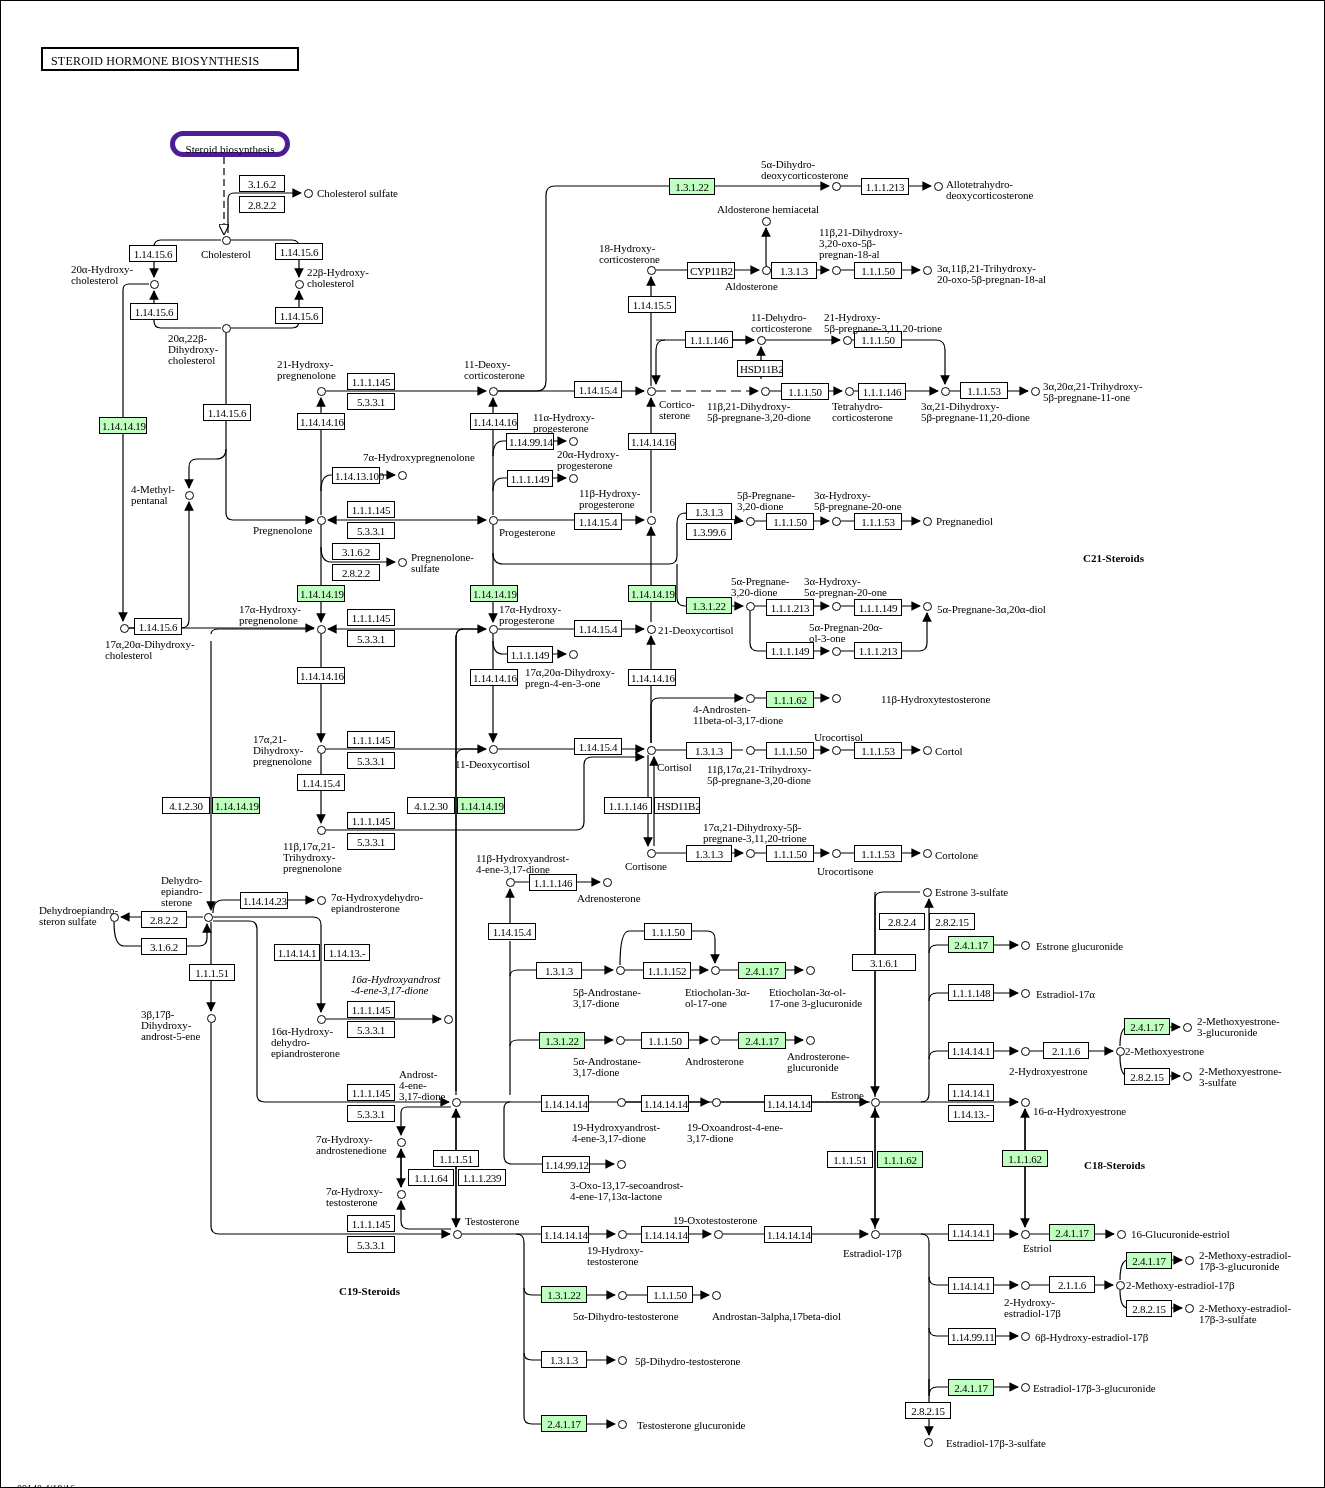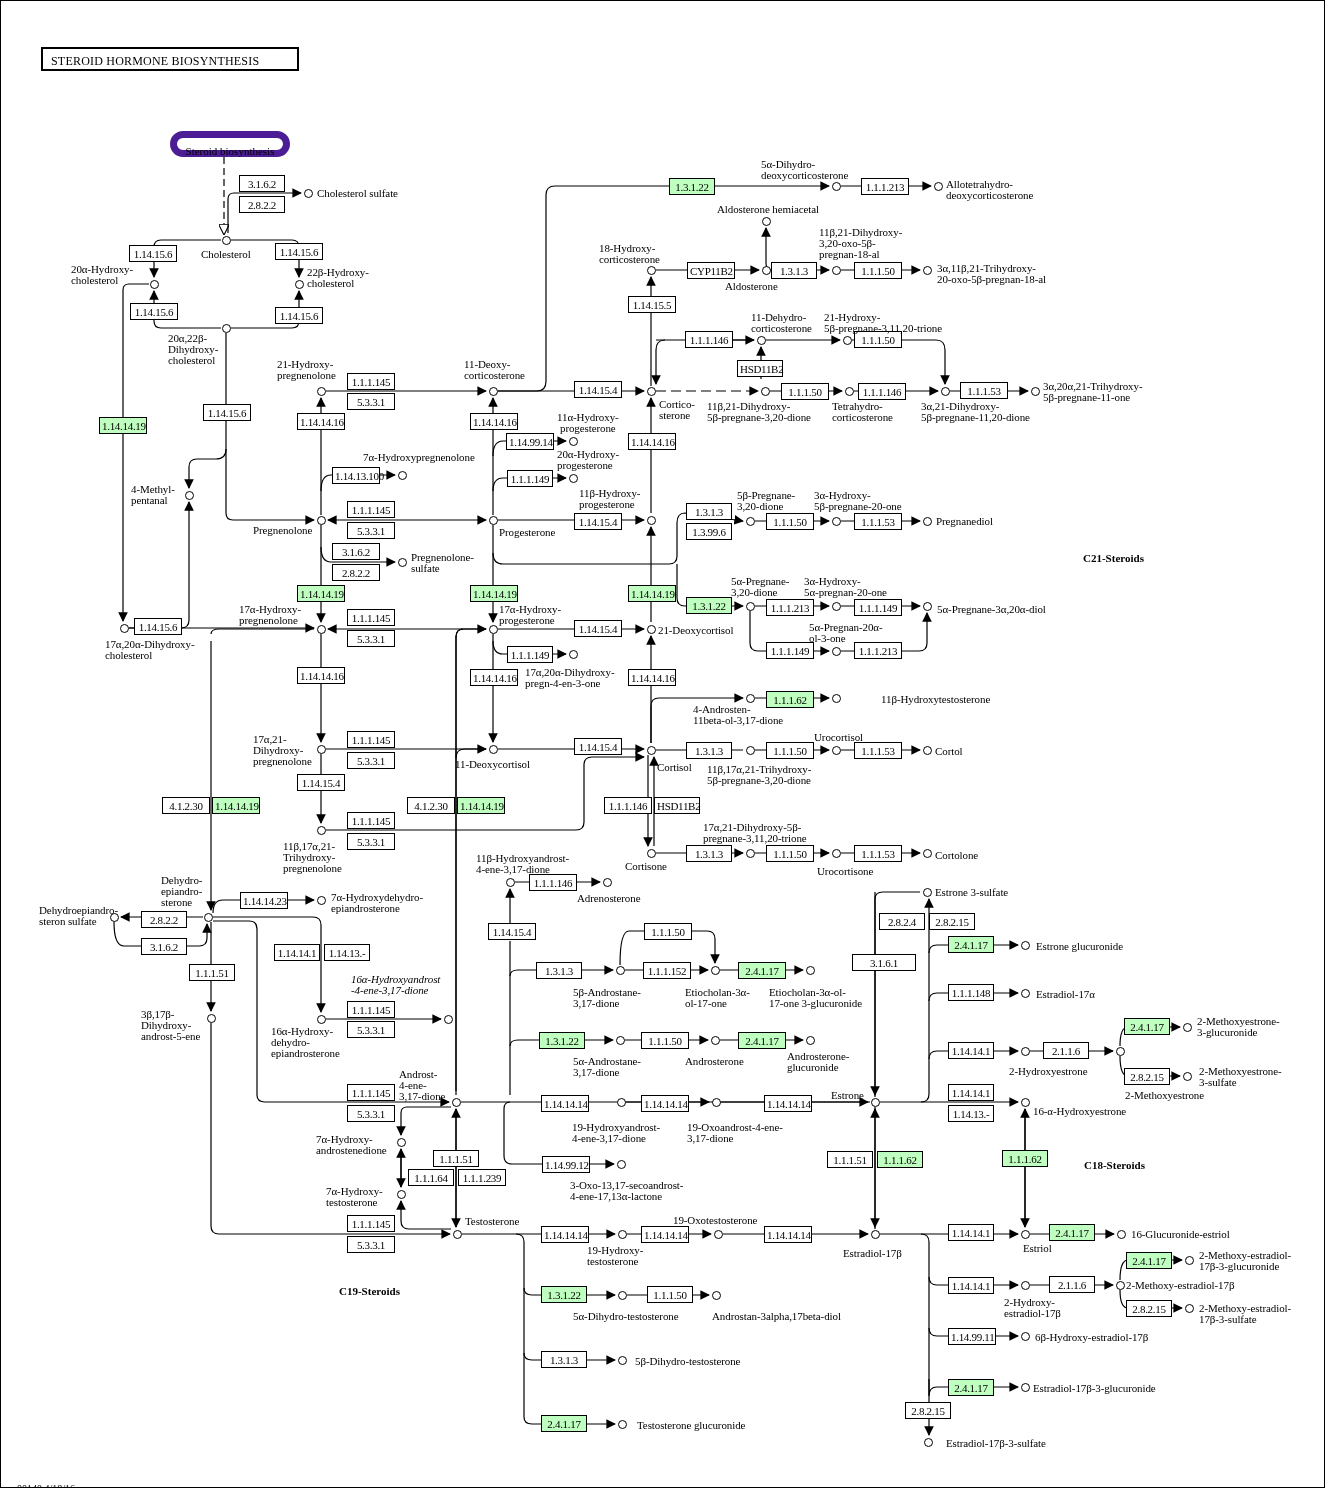--- a/index.html
+++ b/index.html
@@ -9,21 +9,21 @@
     font-family: "Liberation Serif", serif; color: #000;
   }
   #wires { position: absolute; left: 0; top: 0; width: 1325px; height: 1488px; }
   .title-box {
     position: absolute; left: 40px; top: 46px; width: 258px; height: 24px;
     border: 2px solid #000; font-size: 12px; line-height: 24px; padding-left: 8px;
     box-sizing: border-box; letter-spacing: 0.2px;
   }
   .map-link {
     position: absolute; left: 169px; top: 130px; width: 120px; height: 26px;
-    border: 7px solid #4c1d95; border-radius: 13px; font-size: 11px; line-height: 26px;
+    border: 5px solid #4c1d95; border-radius: 13px; font-size: 11px; line-height: 26px;
     text-align: center; background: #fff; box-sizing: border-box;
   }
   .enz {
     position: absolute; height: 17px; border: 1px solid #000; background: #fff;
     font-size: 11px; line-height: 16px; text-align: center; box-sizing: border-box;
     padding: 0 2px; white-space: nowrap; letter-spacing: -0.3px;
   }
   .enz.hl { background: #bfffbf; }
   .cpd {
     position: absolute; width: 9px; height: 9px; border: 1px solid #000;
@@ -403,21 +403,21 @@
       <div class="cpd" style="left: 843.5px; top: 385.5px;"></div>
       <div class="lbl" style="left: 831px; top: 400px;">Tetrahydro-
 corticosterone</div>
       <div class="cpd" style="left: 939.5px; top: 385.5px;"></div>
       <div class="lbl" style="left: 920px; top: 400px;">3α,21-Dihydroxy-
 5β-pregnane-11,20-dione</div>
       <div class="cpd" style="left: 1029.5px; top: 385.5px;"></div>
       <div class="lbl" style="left: 1042px; top: 380px;">3α,20α,21-Trihydroxy-
 5β-pregnane-11-one</div>
       <div class="cpd" style="left: 567.5px; top: 435.5px;"></div>
-      <div class="lbl" style="left: 556px; top: 411px; text-align: center;">11α-Hydroxy-
+      <div class="lbl" style="left: 532px; top: 411px;">11α-Hydroxy-
 progesterone</div>
       <div class="cpd" style="left: 567.5px; top: 472.5px;"></div>
       <div class="lbl" style="left: 556px; top: 448px;">20α-Hydroxy-
 progesterone</div>
       <div class="cpd" style="left: 396.5px; top: 469.5px;"></div>
       <div class="lbl" style="left: 362px; top: 451px;">7α-Hydroxypregnenolone</div>
       <div class="cpd" style="left: 183.5px; top: 489.5px;"></div>
       <div class="lbl" style="left: 130px; top: 483px;">4-Methyl-
 pentanal</div>
       <div class="cpd" style="left: 315.5px; top: 514.5px;"></div>
@@ -579,21 +579,21 @@
       <div class="lbl" style="left: 636px; top: 1419px;">Testosterone glucuronide</div>
       <div class="cpd" style="left: 921.5px; top: 886.5px;"></div>
       <div class="lbl" style="left: 934px; top: 886px;">Estrone 3-sulfate</div>
       <div class="cpd" style="left: 1019.5px; top: 939.5px;"></div>
       <div class="lbl" style="left: 1035px; top: 940px;">Estrone glucuronide</div>
       <div class="cpd" style="left: 1019.5px; top: 987.5px;"></div>
       <div class="lbl" style="left: 1035px; top: 988px;">Estradiol-17α</div>
       <div class="cpd" style="left: 1019.5px; top: 1045.5px;"></div>
       <div class="lbl" style="left: 1008px; top: 1065px;">2-Hydroxyestrone</div>
       <div class="cpd" style="left: 1114.5px; top: 1045.5px;"></div>
-      <div class="lbl" style="left: 1124px; top: 1045px; margin-top: 44px;">2-Methoxyestrone</div>
+      <div class="lbl" style="left: 1124px; top: 1045px;">2-Methoxyestrone</div>
       <div class="cpd" style="left: 1181.5px; top: 1021.5px;"></div>
       <div class="lbl" style="left: 1196px; top: 1015px;">2-Methoxyestrone-
 3-glucuronide</div>
       <div class="cpd" style="left: 1181.5px; top: 1070.5px;"></div>
       <div class="lbl" style="left: 1198px; top: 1065px;">2-Methoxyestrone-
 3-sulfate</div>
       <div class="cpd" style="left: 1019.5px; top: 1096.5px;"></div>
       <div class="lbl" style="left: 1032px; top: 1105px;">16-α-Hydroxyestrone</div>
       <div class="cpd" style="left: 1019.5px; top: 1228.5px;"></div>
       <div class="lbl" style="left: 1022px; top: 1242px;">Estriol</div>

